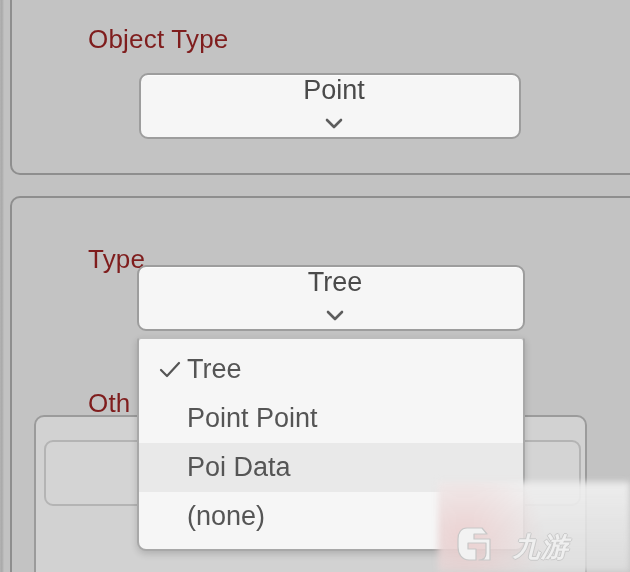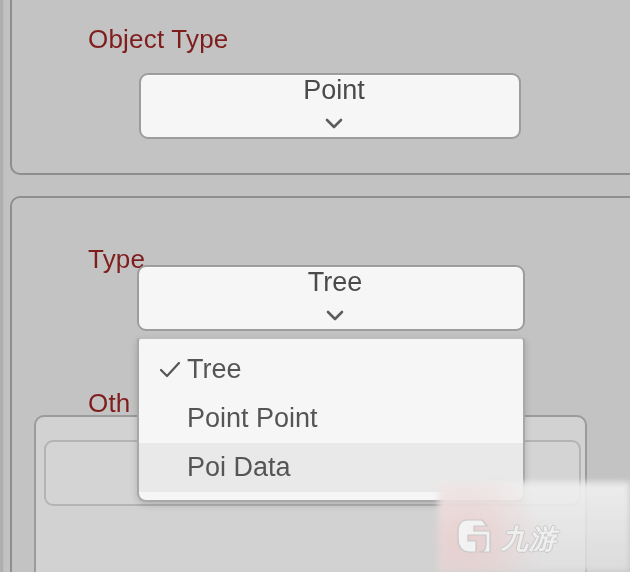--- a/index.html
+++ b/index.html
@@ -185,24 +185,24 @@
     left: 0; top: 0;
     width: 192px; height: 90px;
     background:
       radial-gradient(circle at 14% 62%, rgba(236,188,188,0.55) 0%, rgba(243,238,238,0.0) 46%),
       linear-gradient(180deg, rgba(240,240,240,0.92) 0%, rgba(225,225,225,0.80) 100%);
     filter: blur(3px);
   }
   .watermark .mark {
     position: absolute;
     left: 18px;
-    bottom: 13px;
+    bottom: 5px;
     display: flex;
     align-items: center;
-    gap: 5px;
+    gap: 17px;
   }
   .wm-logo { display: block; }
   .wm-text {
     font-family: "DejaVu Sans", sans-serif;
     font-size: 27px;
     font-weight: bold;
     font-style: italic;
     color: #efefef;
     text-shadow:
        1px 0 0 #c9c9c9, -1px 0 0 #c9c9c9,
@@ -267,20 +267,26 @@
       <span class="menu-label">Point Point</span>
     </div>
 
     <div class="menu-item highlighted">
       <span class="menu-check empty">
         <svg width="26" height="26" viewBox="0 0 26 26" aria-hidden="true"></svg>
       </span>
       <span class="menu-label">Poi Data</span>
     </div>
 
+    <div class="menu-item">
+      <span class="menu-check empty">
+        <svg width="26" height="26" viewBox="0 0 26 26" aria-hidden="true"></svg>
+      </span>
+      <span class="menu-label">(none)</span>
+    </div>
 
   </div>
 
   <div class="watermark">
     <div class="blur-wash"></div>
     <div class="mark">
       <span class="wm-logo">
         <svg width="40" height="38" viewBox="0 0 40 38" aria-hidden="true">
           <path d="M26 3 L11 3 C5 3 2 8 2 14 L2 22 C2 29 6 35 13 35 L20 35
                    L20 24 L12 24 L12 18 L30 18 L30 28 C30 33 27 35 23 35

